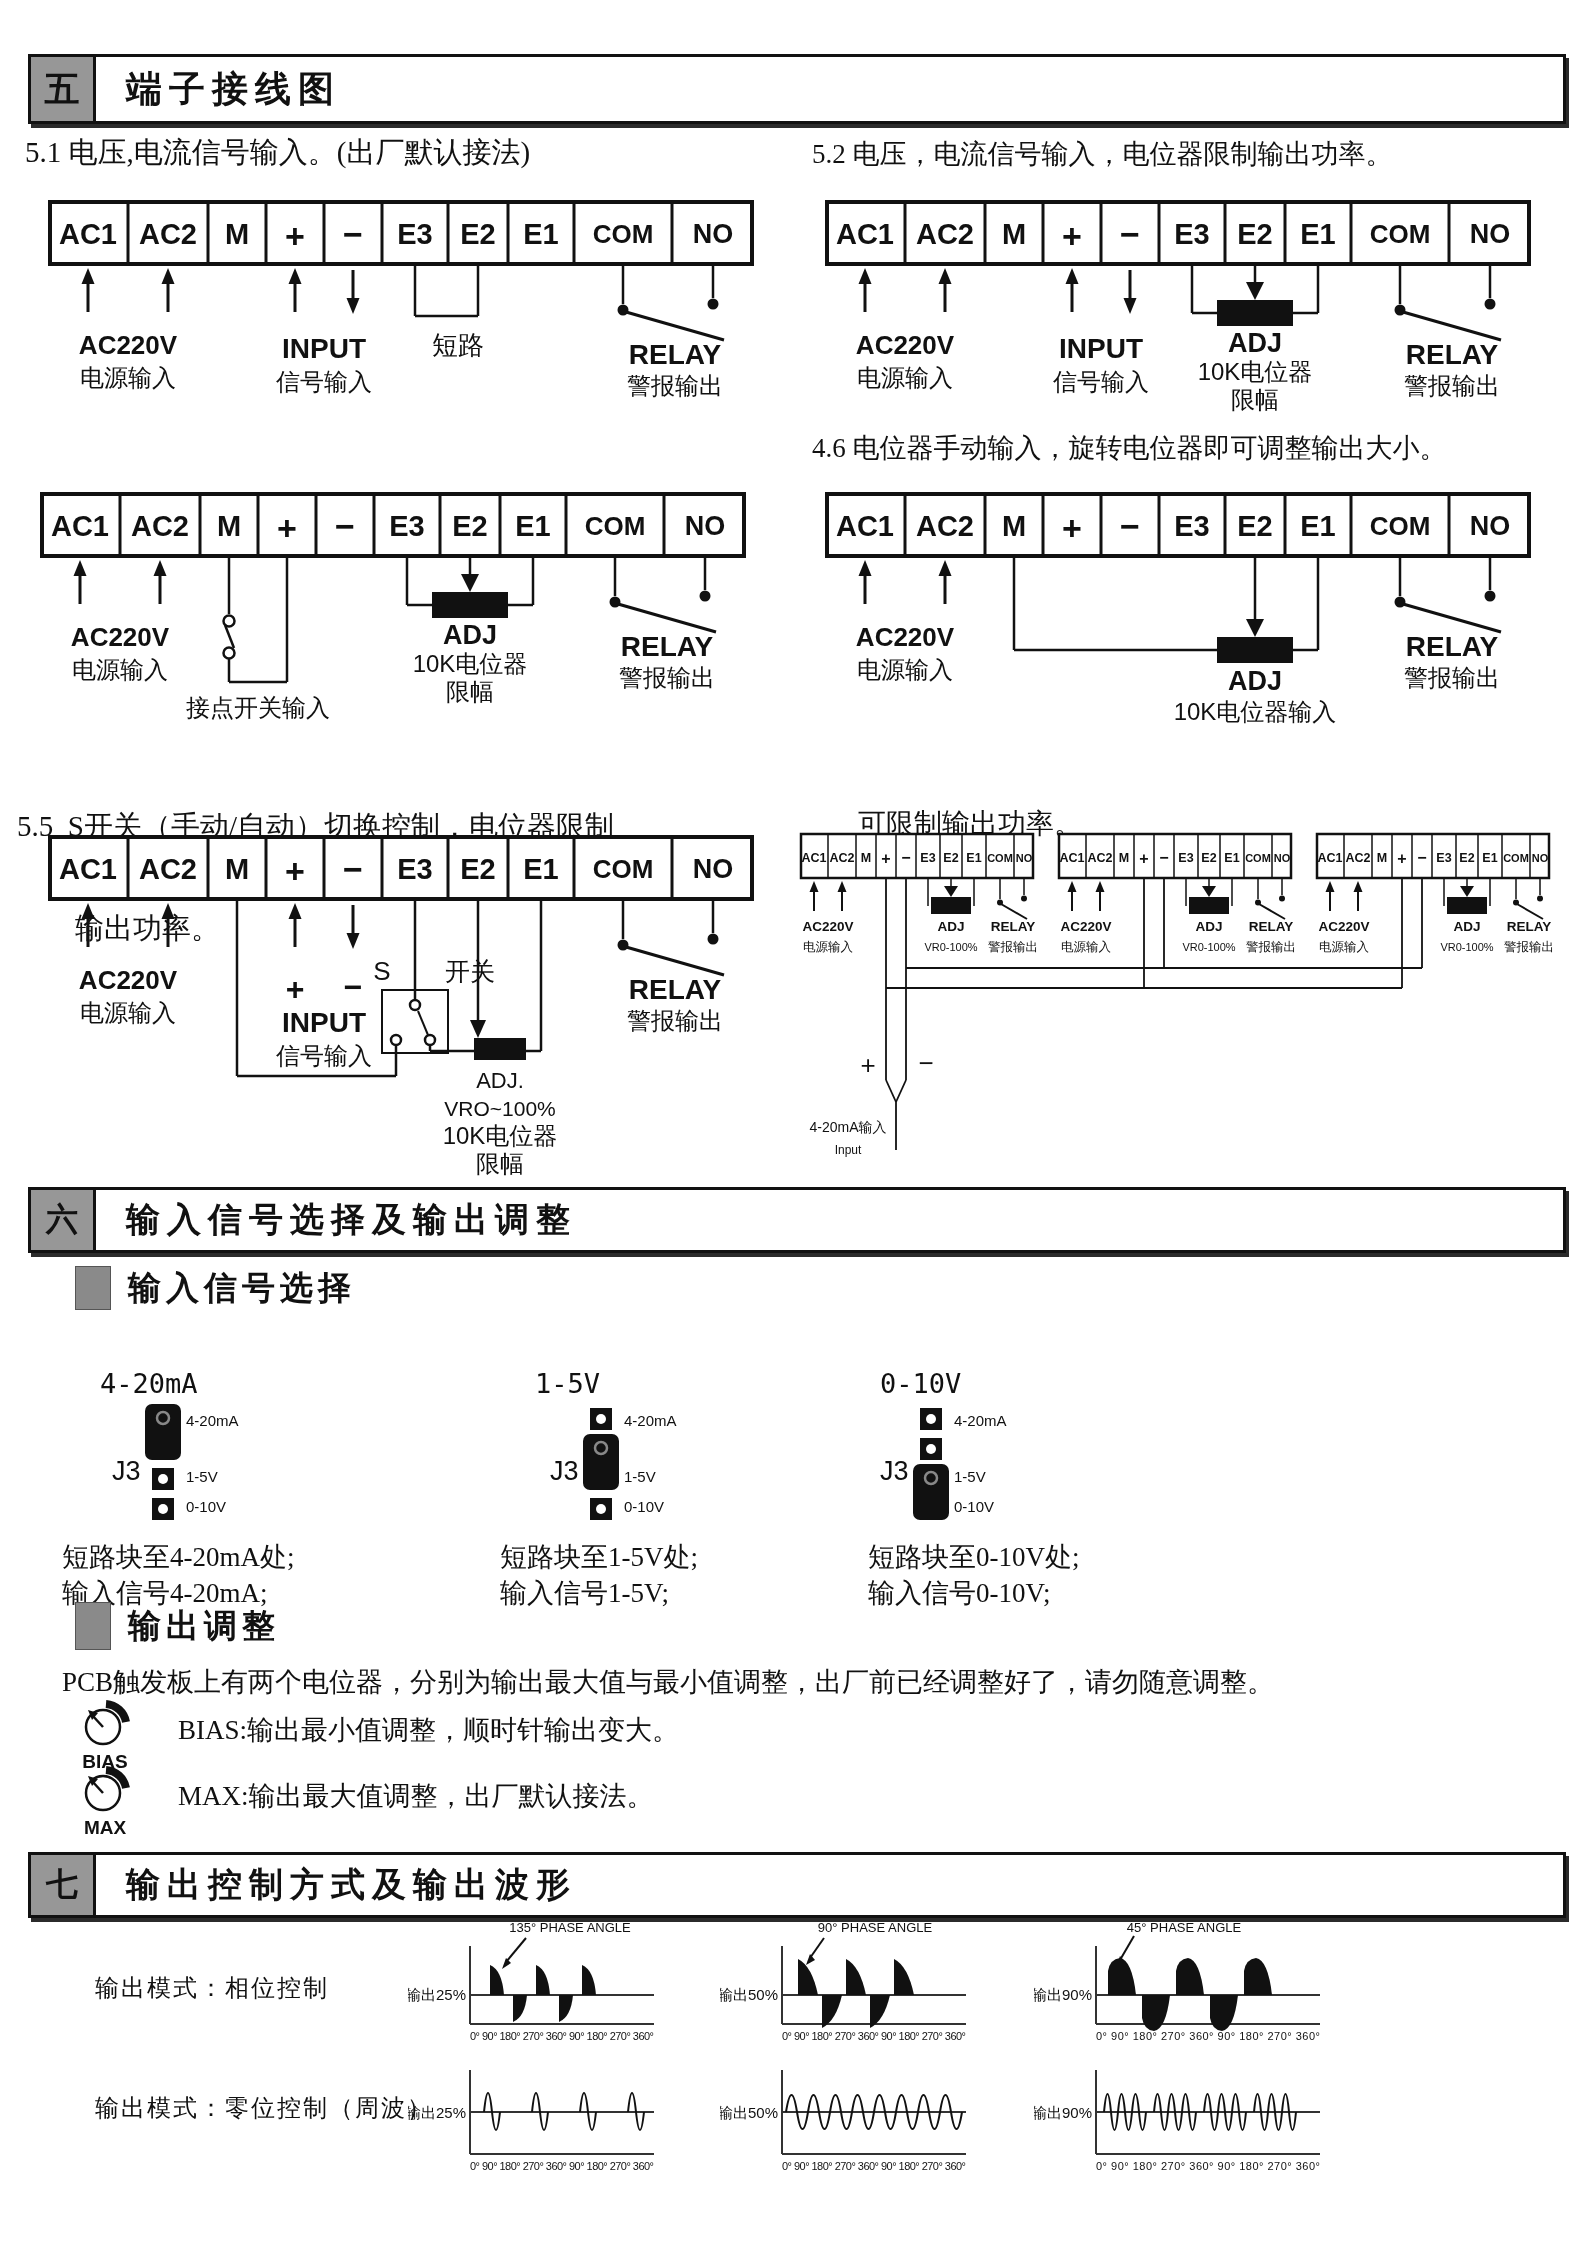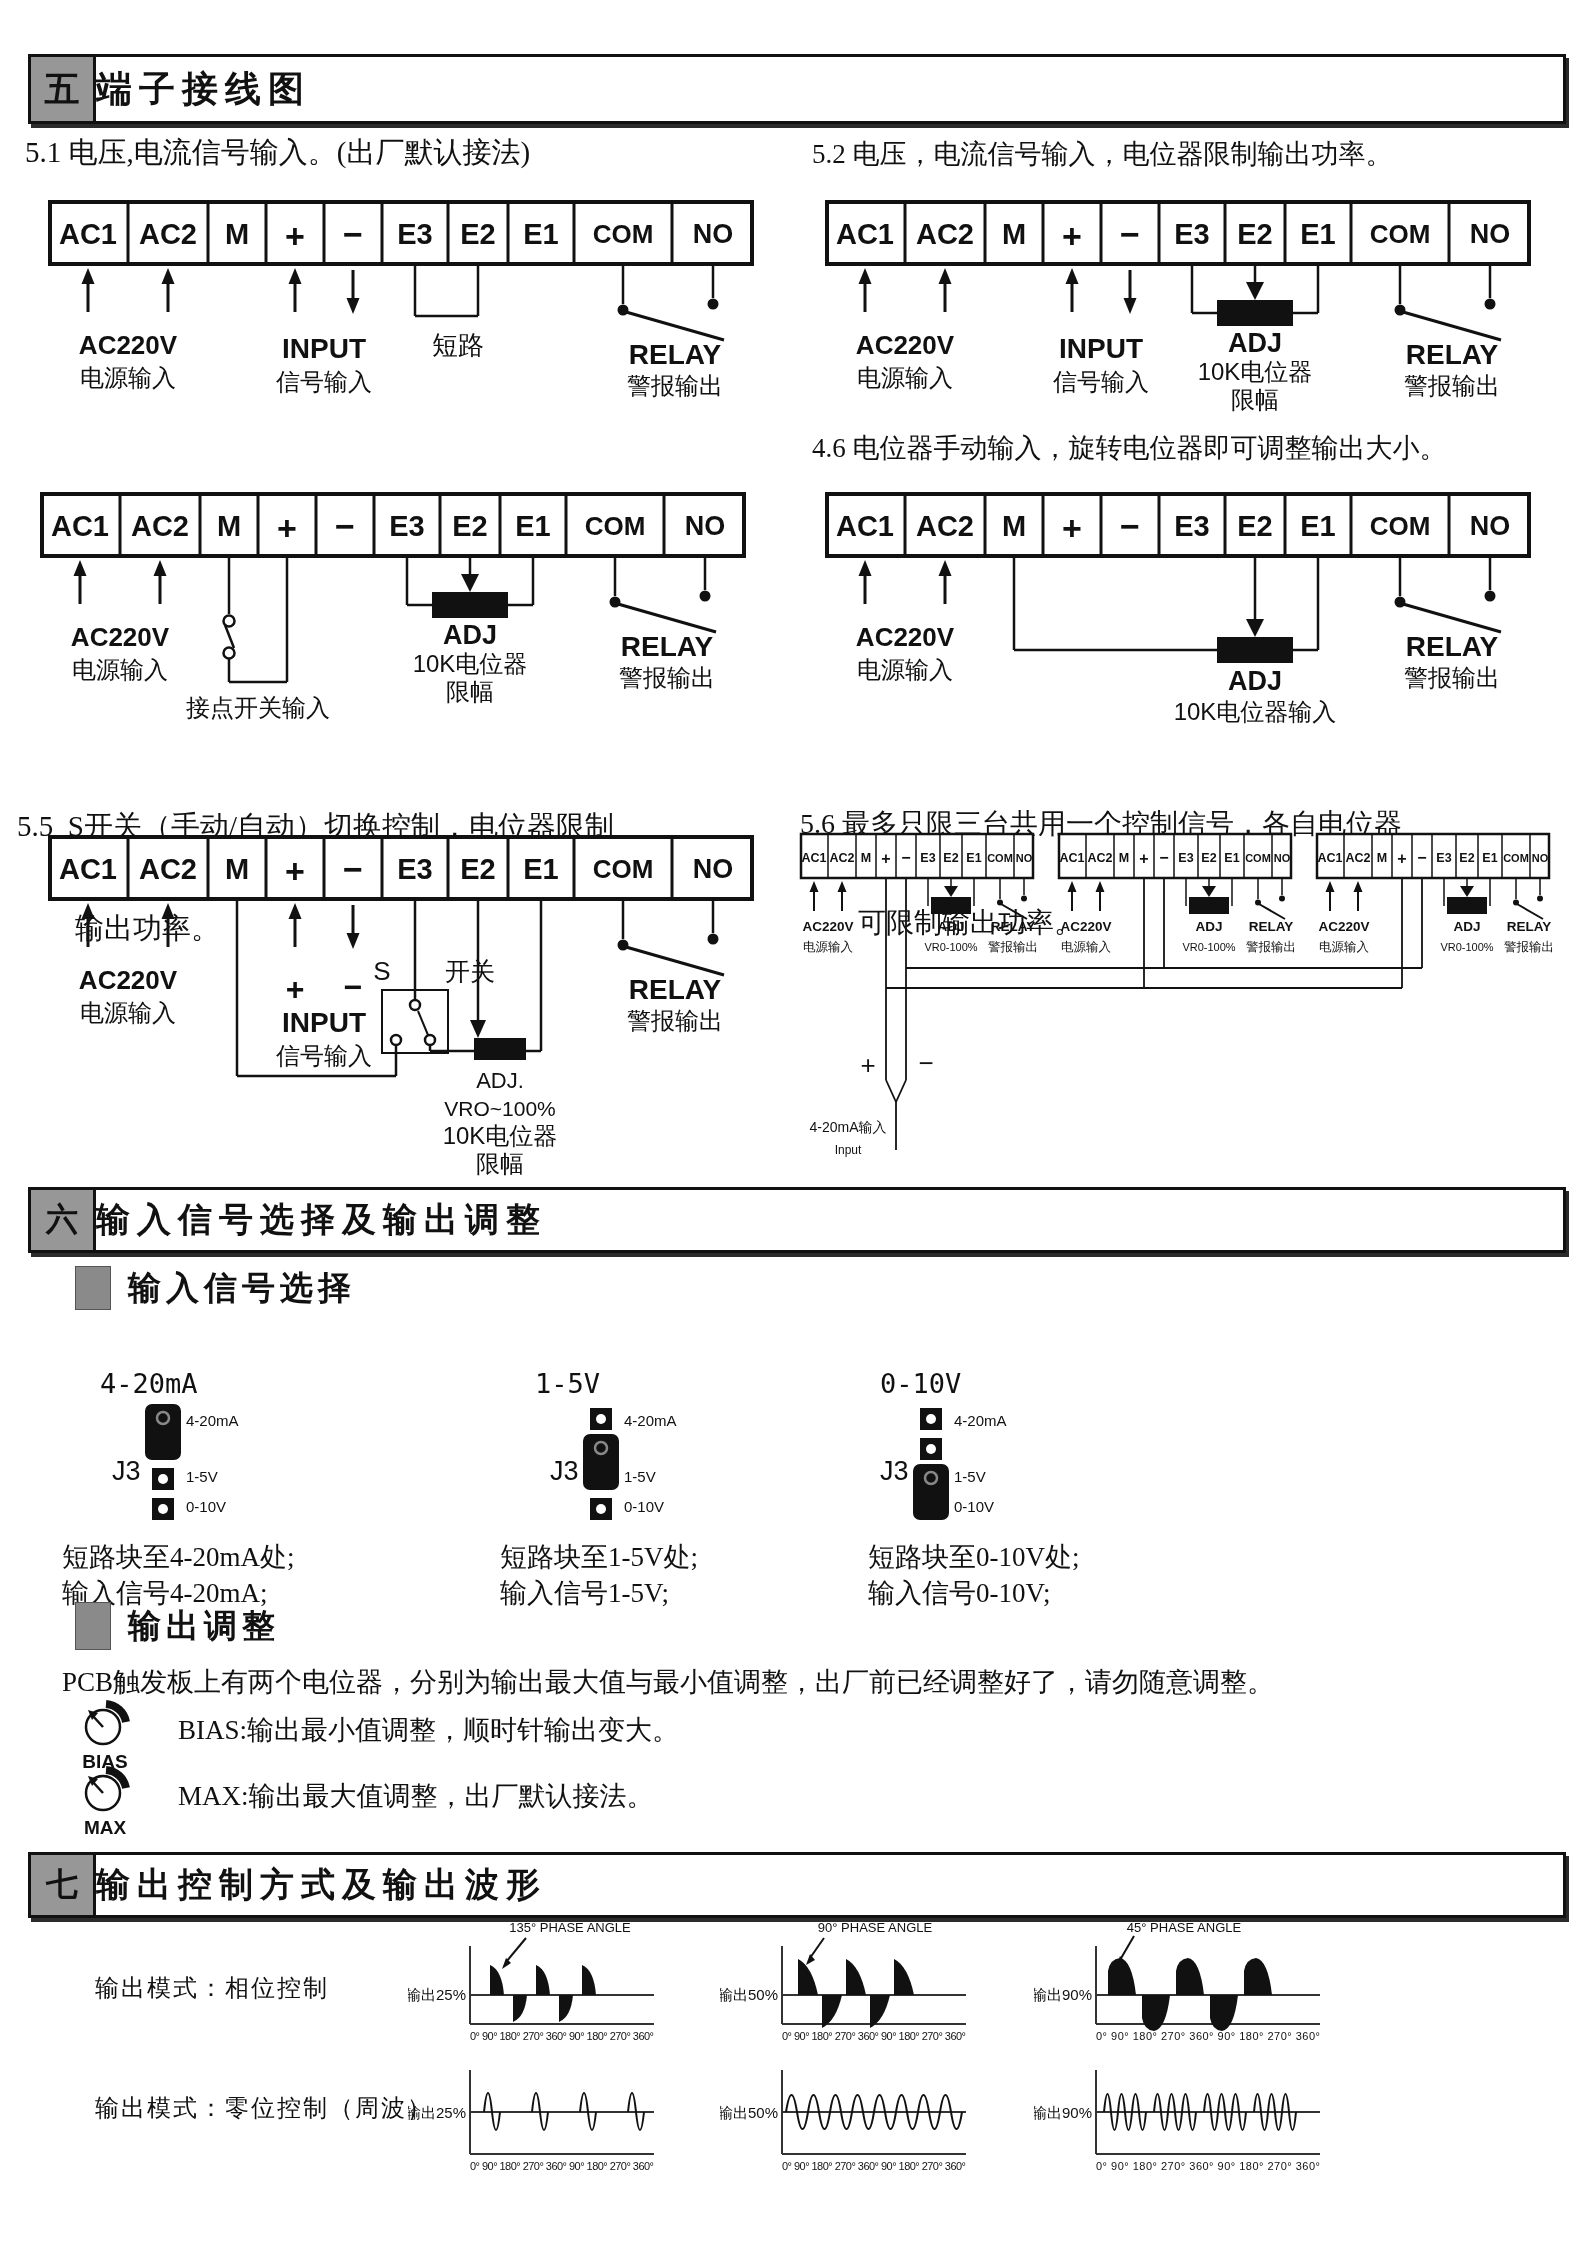--- a/index.html
+++ b/index.html
@@ -2,21 +2,21 @@
 <html><head>
 <meta charset="utf-8">
 <style>
   html,body{margin:0;padding:0;background:#e8e8e8;}
   .page{position:relative;width:1587px;height:2245px;background:#ffffff;color:#111;
         font-family:"Liberation Sans",sans-serif;overflow:hidden;}
   .abs{position:absolute;}
   .hdr{border:3px solid #111;background:#fff;box-shadow:3px 4px 0 #2b2b2b;display:flex;align-items:stretch;}
   .hdr-num{width:62px;background:#979797;border-right:3px solid #111;display:flex;align-items:center;justify-content:center;
            font-size:35px;font-weight:bold;font-family:"Liberation Serif",serif;}
-  .hdr-title{flex:1;display:flex;align-items:center;font-size:36px;font-weight:bold;letter-spacing:7px;}
+  .hdr-title{flex:1;display:flex;align-items:center;padding-left:30px;font-size:36px;font-weight:bold;letter-spacing:7px;}
   .dtitle{font-family:"Liberation Serif",serif;font-size:29px;white-space:pre;}
   .dtitle.small{font-size:27px;}
   .dtitle .ln{display:block;line-height:1.25;}
   .dtitle .ind{padding-left:58px;}
   .bullet{width:34px;height:42px;background:#8a8a8a;border:1px solid #555;}
   .subtitle{font-size:33px;font-weight:bold;letter-spacing:5px;}
   .para{font-family:"Liberation Serif",serif;font-size:27px;}
   .mn{font-family:"DejaVu Sans Mono",monospace;}
   .coltitle{font-size:27px;}
   .cap{font-family:"Liberation Serif",serif;font-size:27px;line-height:1.32;}
@@ -274,21 +274,20 @@
       <rect x="444" y="220" width="52" height="22" fill="#111"></rect>
       <text x="470" y="270" text-anchor="middle" font-size="22" font-family="DejaVu Sans Mono,monospace">ADJ.</text>
       <text x="470" y="298" text-anchor="middle" font-size="21" font-family="DejaVu Sans Mono,monospace">VRO~100%</text>
       <text x="470" y="326" text-anchor="middle" font-size="24" font-family="Liberation Serif,serif">10K电位器</text>
       <text x="470" y="354" text-anchor="middle" font-size="24" font-family="Liberation Serif,serif">限幅</text>
     </g>
     <use href="#relayGrp" x="593" y="83"></use>
   </svg>
 
   <div class="abs dtitle" style="left:800px;top:742px;font-size:28px;">
-    <span class="ln">5.6 最多只限三台共用一个控制信号，各自电位器</span>
     <span class="ln ind">可限制输出功率。</span>
   </div>
   <svg class="abs" style="left:792px;top:818px;" width="780" height="368" viewBox="0 0 780 368">
     <use href="#stripM" x="8" y="15"></use>
       <use href="#stripM" x="266" y="15"></use>
       <use href="#stripM" x="524" y="15"></use>
     <use href="#miniAC" x="22" y="61"></use>
       <use href="#miniAC" x="280" y="61"></use>
       <use href="#miniAC" x="538" y="61"></use>
     <use href="#miniADJ" x="136" y="61"></use>

